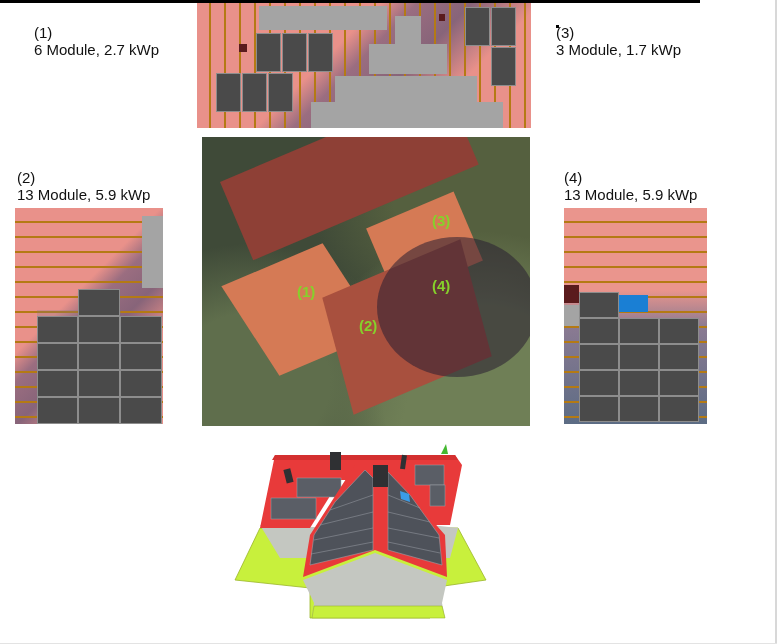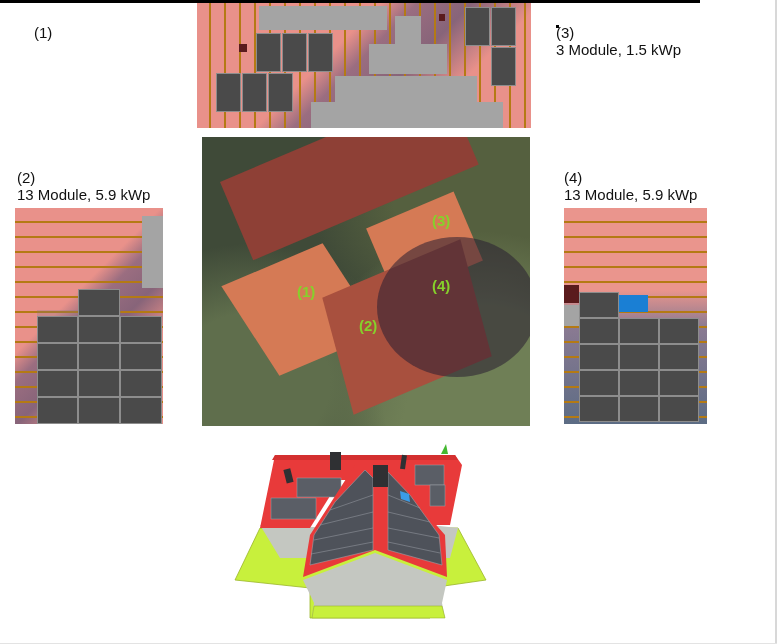--- a/index.html
+++ b/index.html
@@ -78,24 +78,25 @@
 </head>
 <body>
 
 <div class="topbar"></div>
 <div class="rightline"></div>
 <div class="bottomline"></div>
 <div class="dot"></div>
 
 <div class="label" style="left:34px; top:24px;">
   <span class="num">(1)</span>
+  <span>6 Module, 2.7 kWp</span>
 </div>
 <div class="label" style="left:556px; top:24px;">
   <span class="num">(3)</span>
-  <span>3 Module, 1.5 kWp</span>
+  <span>3 Module, 1.7 kWp</span>
 </div>
 <div class="label" style="left:17px; top:169px;">
   <span class="num">(2)</span>
   <span>13 Module, 5.9 kWp</span>
 </div>
 <div class="label" style="left:564px; top:169px;">
   <span class="num">(4)</span>
   <span>13 Module, 5.9 kWp</span>
 </div>
 

